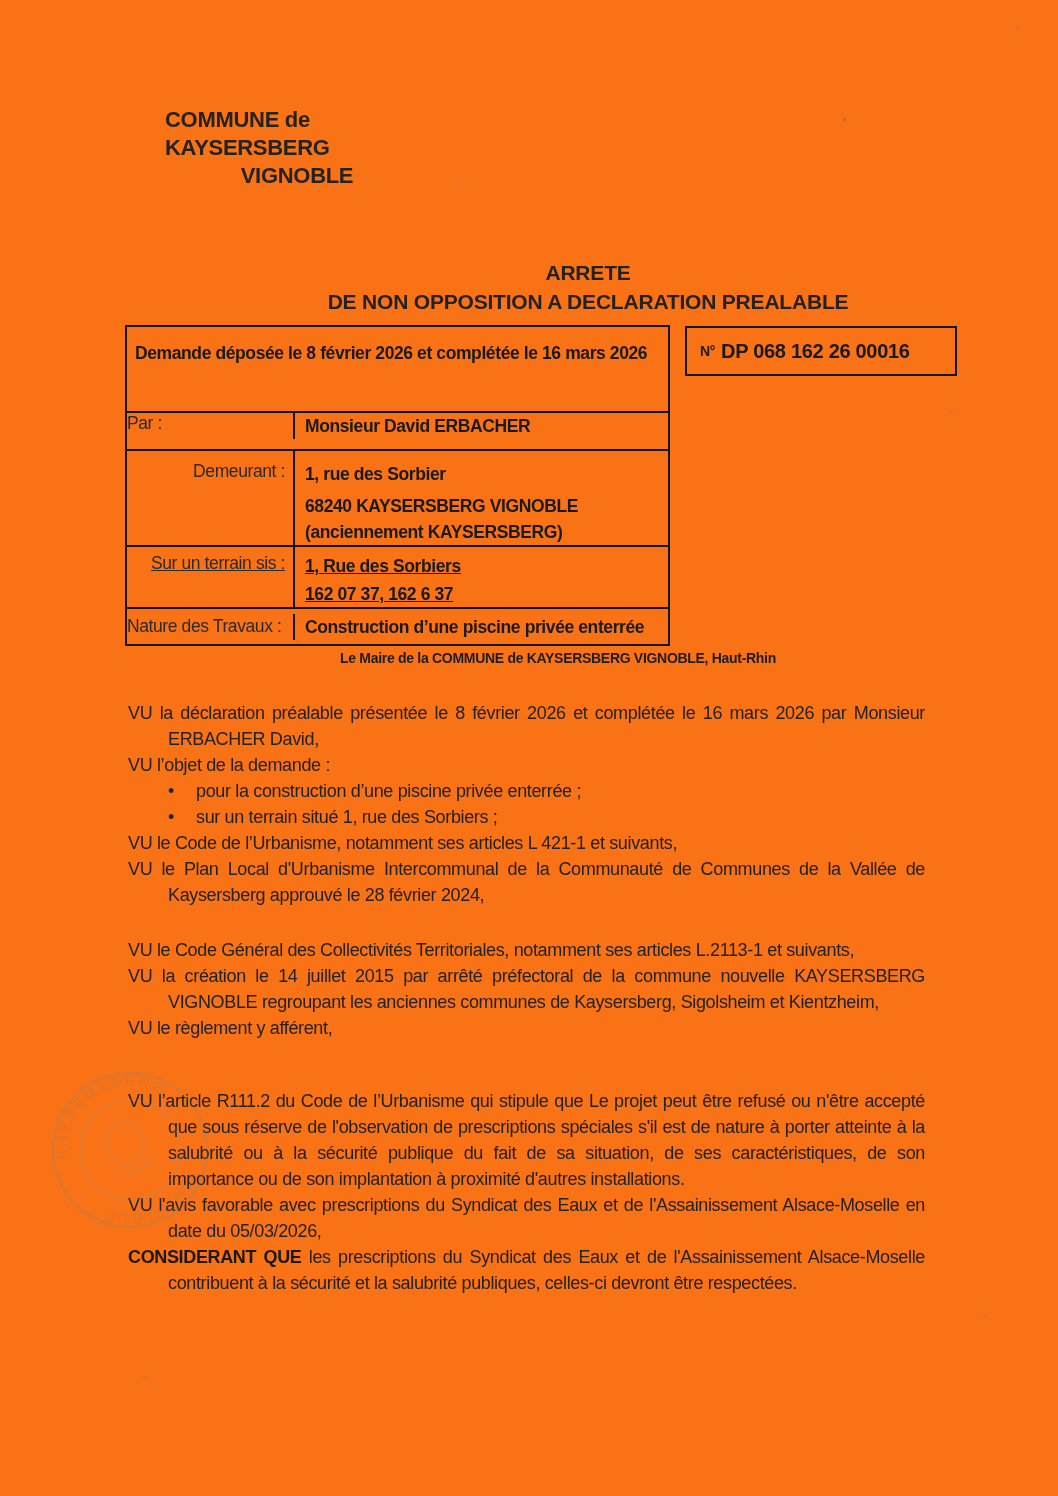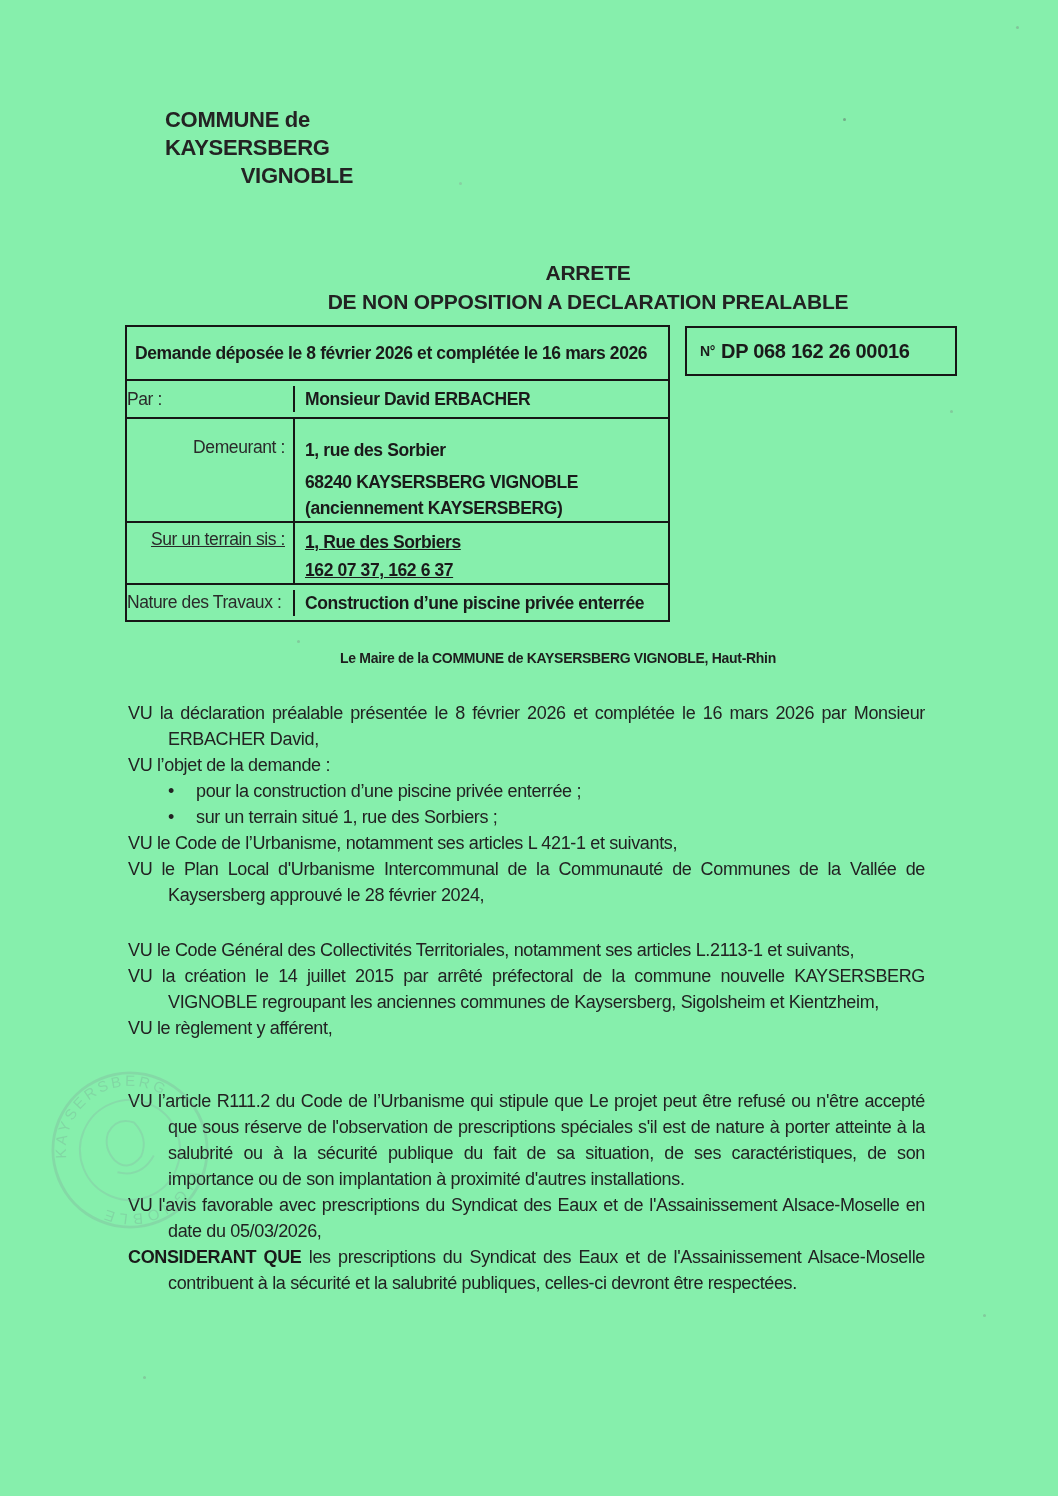--- a/index.html
+++ b/index.html
@@ -1,20 +1,20 @@
 <!DOCTYPE html>
 <html><head>
 <meta charset="utf-8">
 <style>
   html,body{margin:0;padding:0;background:#e8e8e8;}
   .page{
     position:relative;
     width:1058px;height:1496px;
     margin:0 auto;
-    background:#86efac;
+    background:#f97316;
     font-family:"Liberation Sans",sans-serif;
     color:#1e1e1e;
     overflow:hidden;
   }
   
   .letterhead{
     position:absolute;left:165px;top:106px;width:264px;
     font-size:22px;font-weight:bold;line-height:28px;color:#232323;
     letter-spacing:-0.3px;
   }
@@ -39,24 +39,24 @@
   .t-label{
     width:166px;box-sizing:border-box;padding-right:8px;
     text-align:right;color:#2a2a2a;
   }
   .t-value{
     flex:1;border-left:2px solid #161616;
     padding-left:10px;padding-right:6px;font-weight:bold;color:#1a1a1a;
   }
   .t-value div{line-height:26px;}
   .t-value div + div{margin-top:6px;}
-  .row-par{min-height:36px;align-items:center;}
+  .row-par{min-height:36px;align-items:flex-start;margin-top:32px;}
   .row-par .t-label,.row-par .t-value{display:flex;align-items:center;}
   .row-dem{min-height:92px;}
-  .row-dem .t-label,.row-dem .t-value{padding-top:18px;}
+  .row-dem .t-label,.row-dem .t-value{padding-top:10px;}
   .row-ter{min-height:58px;}
   .row-ter .t-label,.row-ter .t-value{padding-top:6px;text-decoration:underline;}
   .row-nat{min-height:35px;align-items:center;}
   .row-nat .t-label,.row-nat .t-value{display:flex;align-items:center;}
   .row-ter .t-value{display:block;}
   .row-ter .t-value div + div{margin-top:2px;}
   
   .ref-box{
     position:absolute;left:685px;top:326px;width:272px;height:50px;
     border:2px solid #161616;box-sizing:border-box;

